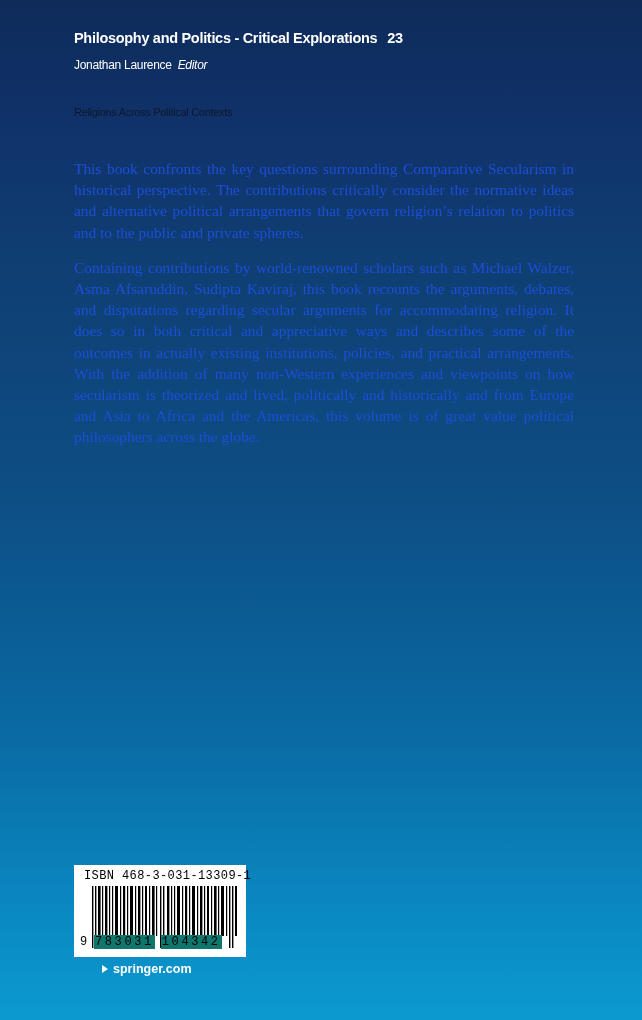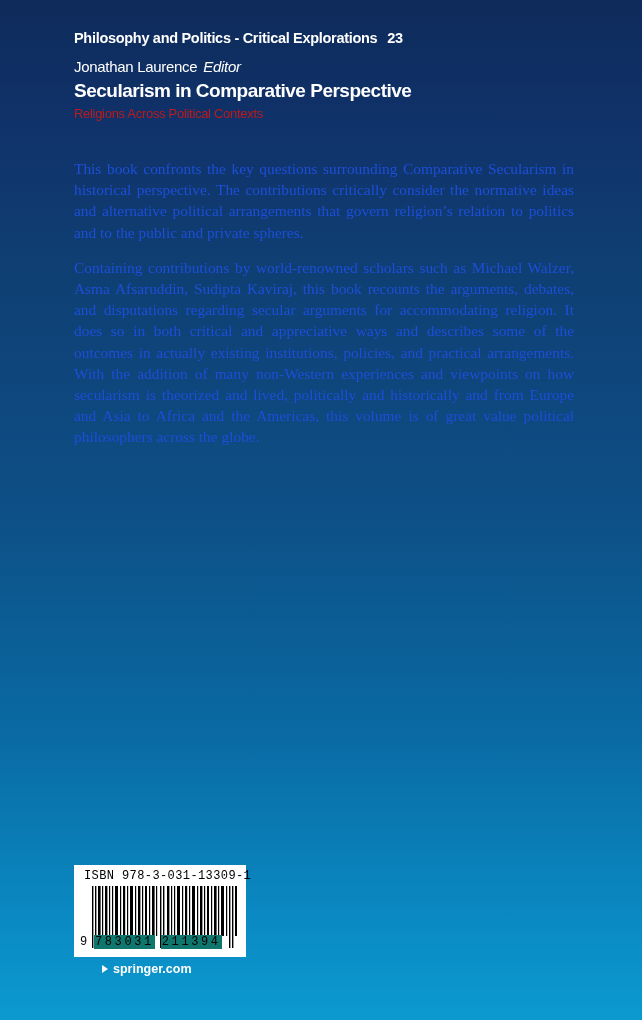--- a/index.html
+++ b/index.html
@@ -38,21 +38,21 @@
       white-space: nowrap;
     }
     .series-number {
       margin-left: 10px;
     }
     .editor-line {
       position: absolute;
       left: 74px;
       top: 58px;
       font-family: "Liberation Sans", sans-serif;
-      font-size: 15px;
+      font-size: 12px;
       letter-spacing: -0.3px;
       color: #ffffff;
       white-space: nowrap;
     }
     .editor-role {
       font-style: italic;
       margin-left: 6px;
     }
     .book-title {
       position: absolute;
@@ -63,23 +63,23 @@
       font-size: 19px;
       letter-spacing: -0.5px;
       color: #ffffff;
       white-space: nowrap;
     }
     .book-subtitle {
       position: absolute;
       left: 74px;
       top: 106px;
       font-family: "Liberation Sans", sans-serif;
-      font-size: 13px;
+      font-size: 11px;
       letter-spacing: -0.3px;
-      color: #b91c1c;
+      color: #0f172a;
       white-space: nowrap;
     }
     .blurb {
       position: absolute;
       left: 74px;
       top: 158px;
       width: 500px;
       font-family: "Liberation Serif", serif;
       font-size: 15.4px;
       line-height: 21.2px;
@@ -161,30 +161,29 @@
 <div class="cover">
 
   <div class="series-line">
     <span>Philosophy and Politics - Critical Explorations</span><span class="series-number">23</span>
   </div>
 
   <div class="editor-line">
     <span>Jonathan Laurence</span><span class="editor-role">Editor</span>
   </div>
 
-  <div class="book-title">Secularism in Comparative Perspective</div>
   <div class="book-subtitle">Religions Across Political Contexts</div>
 
   <div class="blurb">
     <p>This book confronts the key questions surrounding Comparative Secularism in historical perspective. The contributions critically consider the normative ideas and alternative political arrangements that govern religion’s relation to politics and to the public and private spheres.</p>
     <p>Containing contributions by world-renowned scholars such as Michael Walzer, Asma Afsaruddin, Sudipta Kaviraj, this book recounts the arguments, debates, and disputations regarding  secular arguments for accommodating religion. It does so in both critical and appreciative ways  and describes some of the outcomes in actually existing institutions, policies, and practical arrangements. With the addition of many non-Western experiences and viewpoints on how secularism is theorized and lived, politically and historically and from Europe and Asia to Africa and the Americas, this volume is of great value political philosophers across the globe.</p>
   </div>
 
   <div class="barcode-box">
-    <div class="isbn-label">ISBN 978-3-031-13309-1</div>
+    <div class="isbn-label">ISBN 468-3-031-13309-1</div>
     <svg class="bars" viewBox="0 0 146 62" preserveAspectRatio="none">
       <g fill="#000">
         <rect x="0" y="0" width="1.4" height="62"></rect>
         <rect x="3" y="0" width="1.4" height="62"></rect>
         <rect x="6" y="0" width="2.6" height="50"></rect>
         <rect x="10" y="0" width="1.2" height="50"></rect>
         <rect x="13" y="0" width="2.4" height="50"></rect>
         <rect x="17" y="0" width="1.2" height="50"></rect>
         <rect x="20" y="0" width="1.2" height="50"></rect>
         <rect x="23" y="0" width="3" height="50"></rect>
@@ -217,21 +216,21 @@
         <rect x="122" y="0" width="2.6" height="50"></rect>
         <rect x="126" y="0" width="1.2" height="50"></rect>
         <rect x="129" y="0" width="3" height="50"></rect>
         <rect x="134" y="0" width="1.2" height="50"></rect>
         <rect x="137" y="0" width="1.4" height="62"></rect>
         <rect x="140" y="0" width="1.4" height="62"></rect>
         <rect x="143" y="0" width="2" height="50"></rect>
       </g>
     </svg>
     <div class="barcode-digits">
-      <span class="lead">9</span><span class="grp">783031</span><span style="display:inline-block;width:6px"></span><span class="grp">211394</span>
+      <span class="lead">9</span><span class="grp">783031</span><span style="display:inline-block;width:6px"></span><span class="grp">104342</span>
     </div>
   </div>
 
   <a class="springer-link">
     <span class="play-icon"></span><span>springer.com</span>
   </a>
 
 </div>
 
 </body></html>

